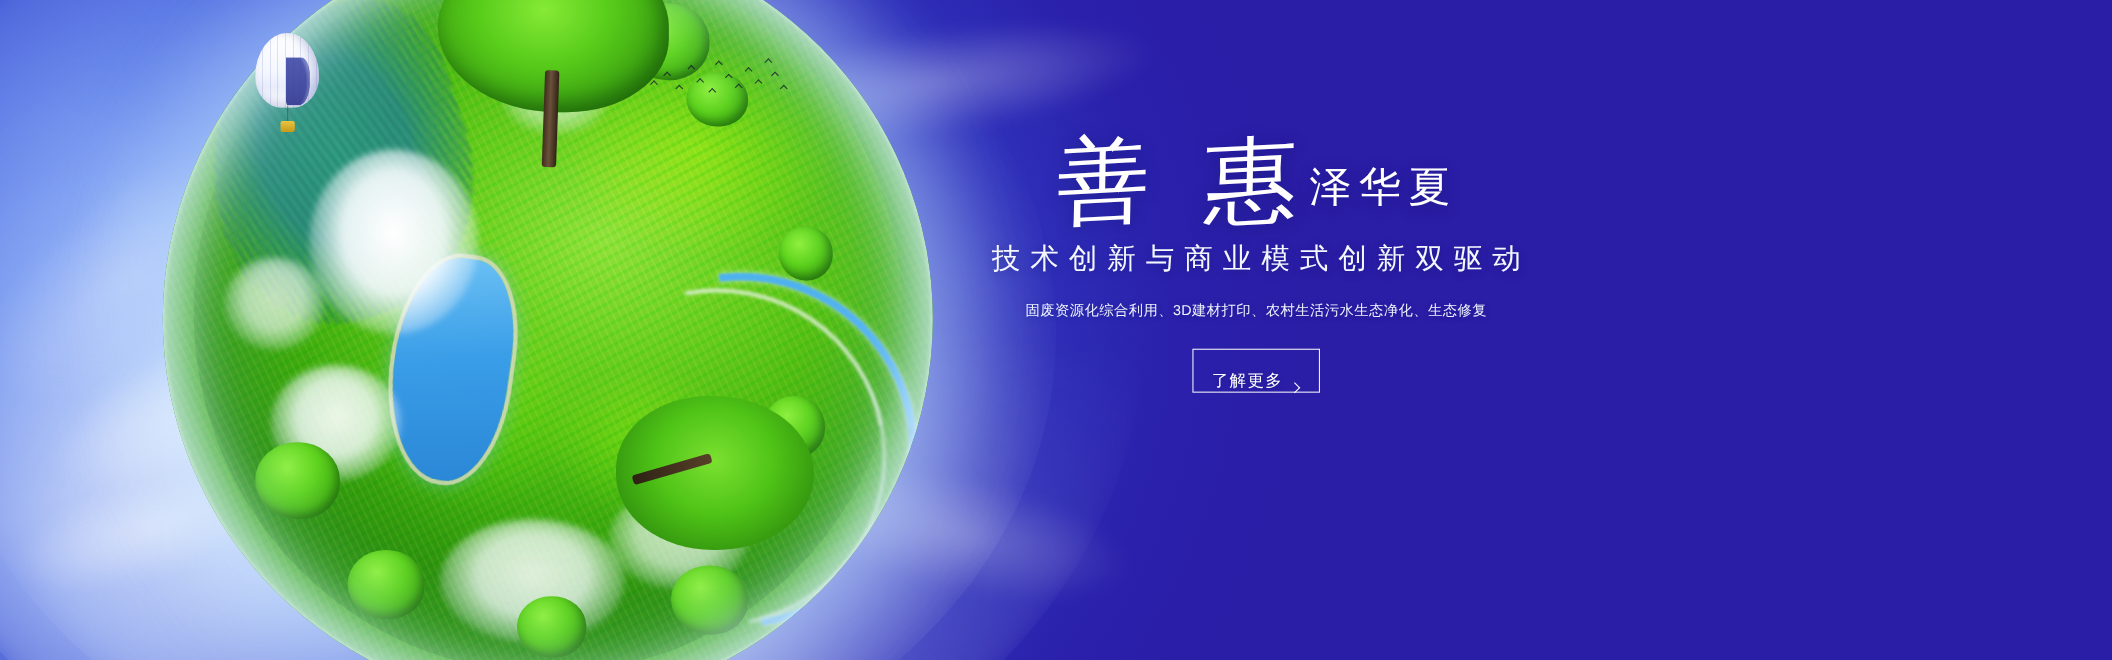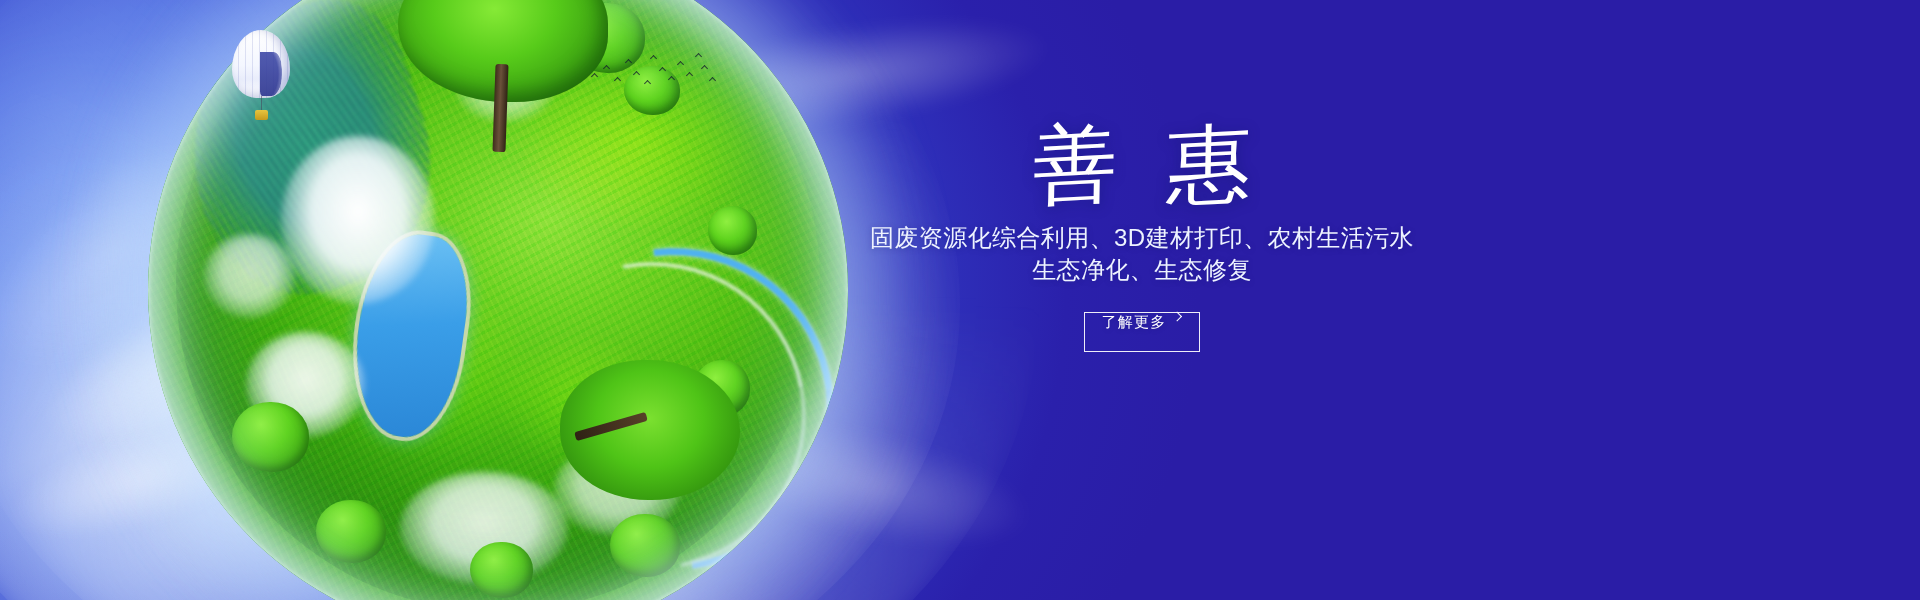--- a/index.html
+++ b/index.html
@@ -289,28 +289,28 @@
   #subtitle {
     margin-top:16px;
     font-size:26px; font-weight:400;
     letter-spacing:9px;
     text-indent:9px;
     color:#f4f7ff;
     text-shadow:0 1px 8px rgba(10,20,90,.35);
   }
   #desc {
     margin-top:20px;
-    font-size:24px; font-weight:400;
+    font-size:13px; font-weight:400;
     letter-spacing:.4px;
     color:#eef3ff;
     text-shadow:0 1px 6px rgba(10,20,90,.30);
   }
   #cta-row { margin-top:26px; display:flex; justify-content:center; }
   #cta {
-    display:inline-flex; align-items:flex-start; justify-content:center; gap:9px;
+    display:inline-flex; align-items:flex-end; justify-content:center; gap:9px;
     width:116px; height:40px;
     border:1px solid rgba(255,255,255,.92);
     background:transparent;
     color:#ffffff;
     font-size:15px; letter-spacing:1.2px;
     font-family:"Liberation Sans","DejaVu Sans",sans-serif;
     cursor:pointer;
     text-shadow:0 1px 5px rgba(10,20,90,.3);
   }
   #cta .chev {
@@ -402,22 +402,24 @@
     <span style="left:114px;top:18px"></span>
       <span style="left:122px;top:30px"></span>
   </div>
 
   <div id="content">
 
     <div id="headline">
       <span class="hl-big">善</span>
       <span class="hl-gap"></span>
       <span class="hl-big">惠</span>
+      <span class="hl-small">泽华夏</span>
     </div>
 
+    <div id="subtitle">技术创新与商业模式创新双驱动</div>
 
     <div id="desc">固废资源化综合利用、3D建材打印、农村生活污水生态净化、生态修复</div>
 
     <div id="cta-row">
       <button id="cta">
         <span>了解更多</span>
         <span class="chev"></span>
       </button>
     </div>
 

